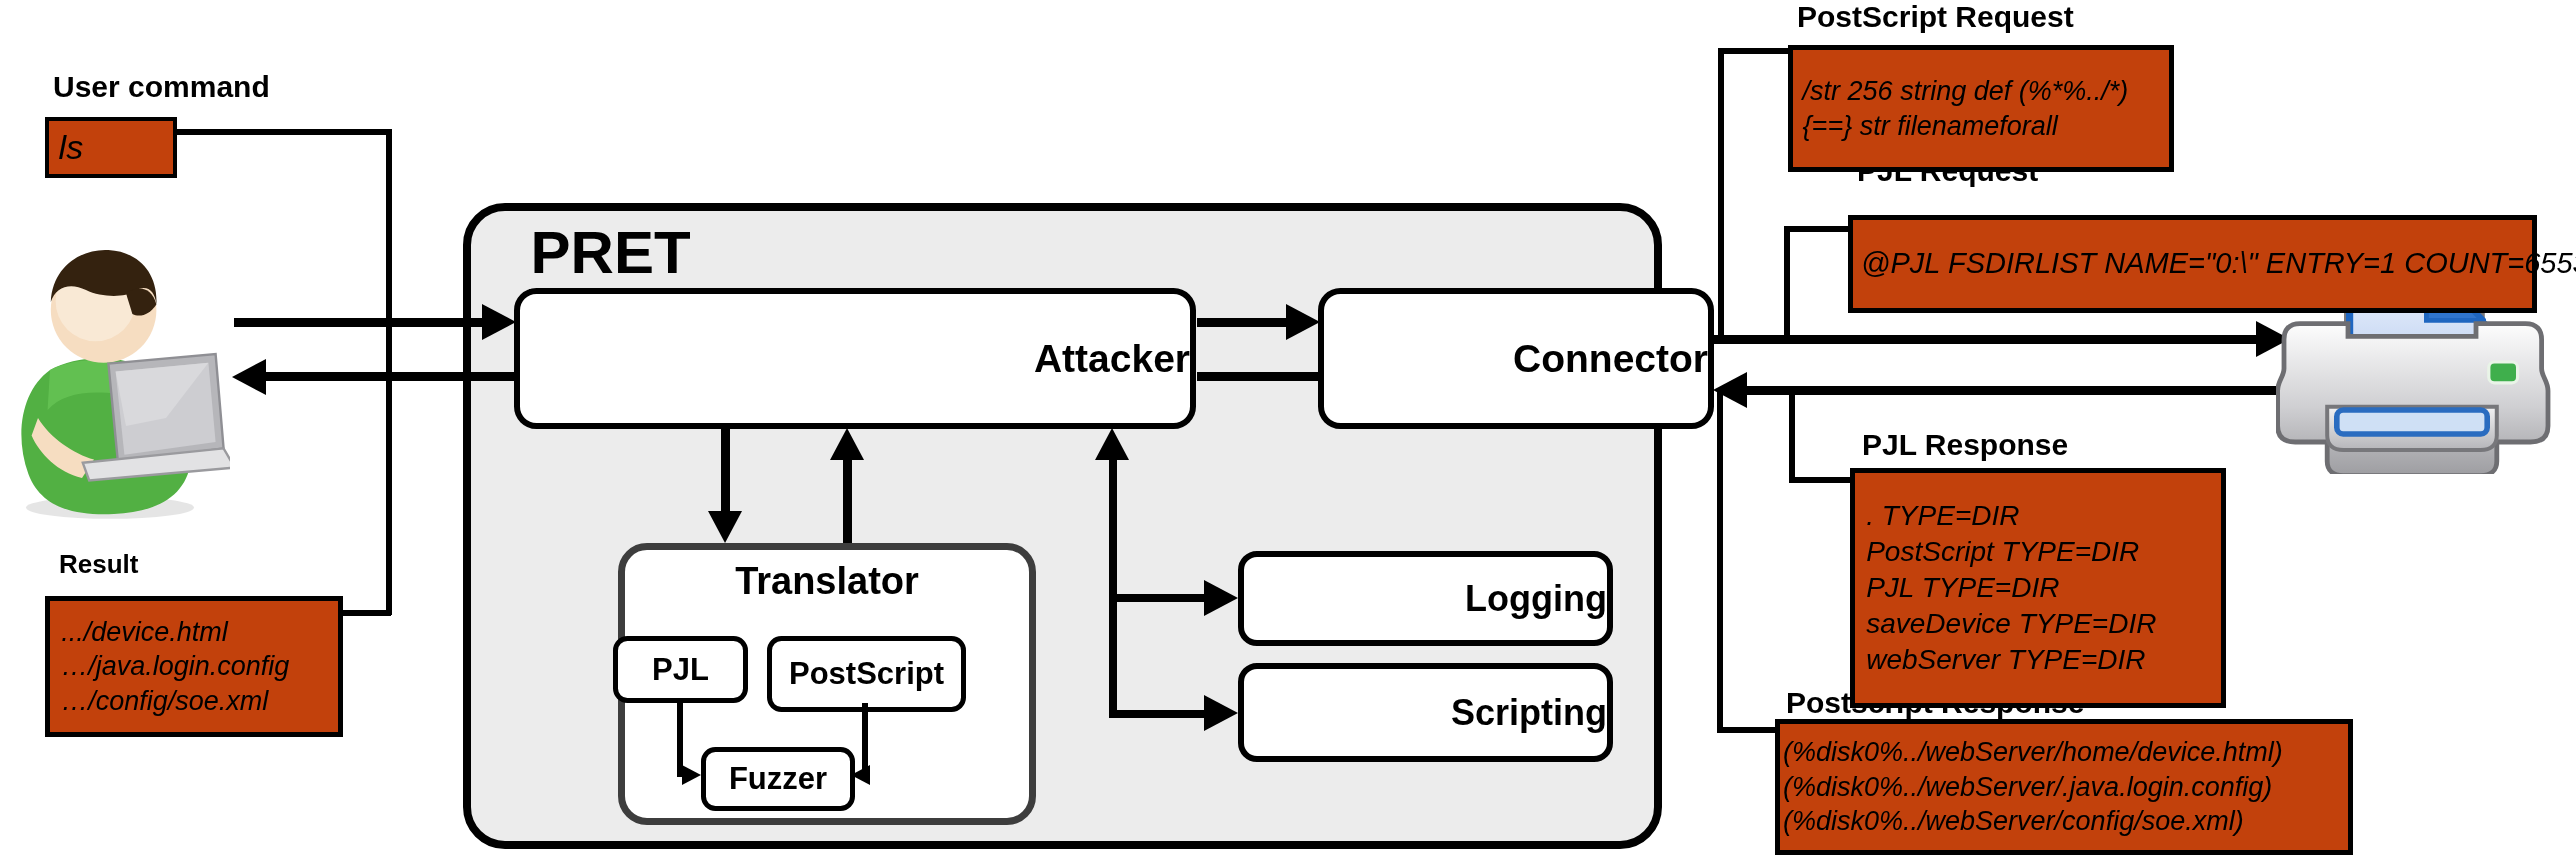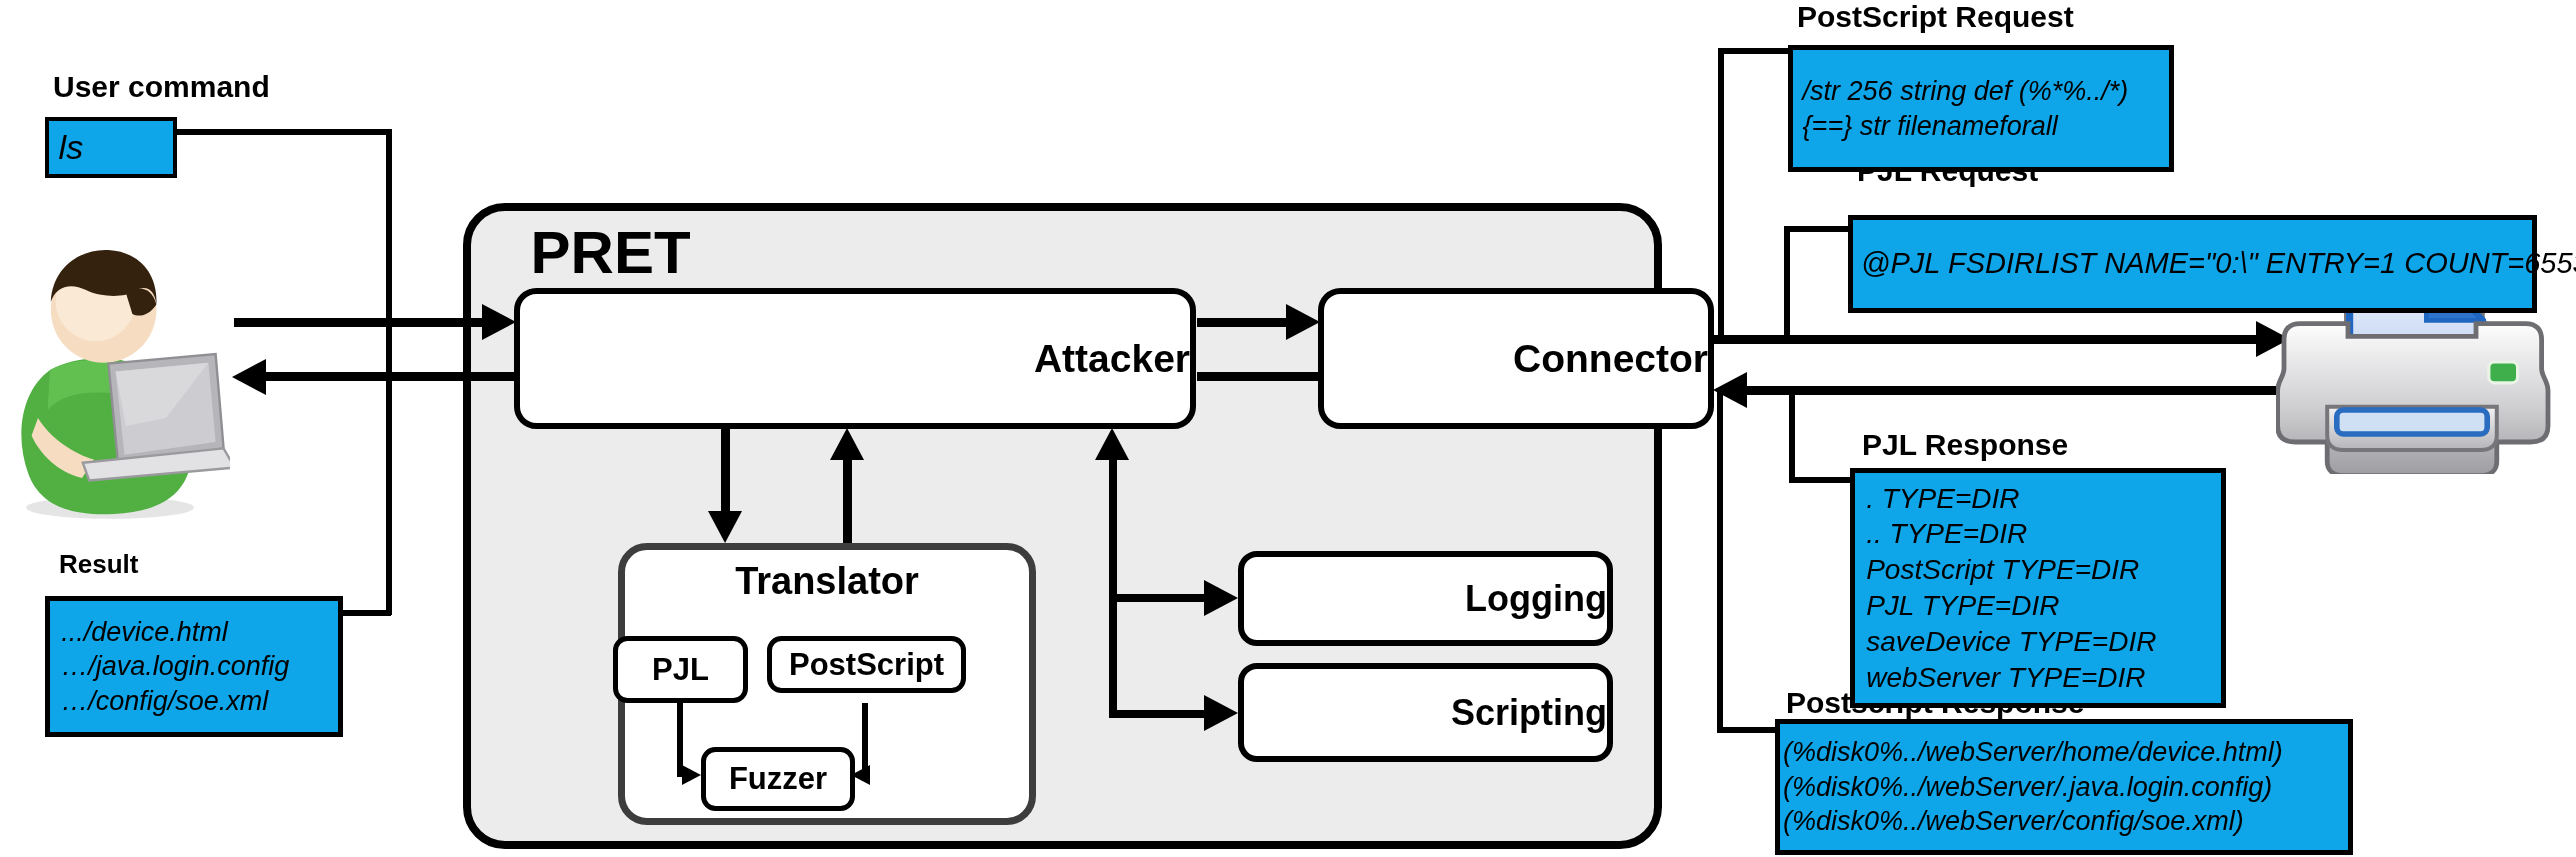--- a/index.html
+++ b/index.html
@@ -3,21 +3,21 @@
 <meta charset="utf-8">
 <style>
   html,body{margin:0;padding:0;background:#fff;}
   #canvas{position:relative;width:2576px;height:857px;background:#ffffff;overflow:hidden;
           font-family:"Liberation Sans", sans-serif;color:#000;}
   #canvas *{box-sizing:border-box;}
   .abs{position:absolute;}
   .t{position:absolute;font-weight:bold;white-space:nowrap;}
   .nodebox{position:absolute;background:#fff;border:6.4px solid #000;border-radius:22.4px;
            display:flex;align-items:center;justify-content:flex-end;font-weight:bold;z-index:5;}
-  .codebox{position:absolute;background:#0ea5e9;border:5.6px solid #000;z-index:6;
+  .codebox{position:absolute;background:#c2410c;border:5.6px solid #000;z-index:6;
            font-style:italic;white-space:nowrap;display:flex;flex-direction:column;justify-content:center;}
   .codebox div{line-height:1.28;}
   .hline{position:absolute;background:#000;z-index:4;}
   .vline{position:absolute;background:#000;z-index:4;}
   .thin{z-index:3;}
   .ah{position:absolute;width:0;height:0;z-index:4;}
   .ah-r{border-top:18.4px solid transparent;border-bottom:18.4px solid transparent;border-left:34px solid #000;}
   .ah-l{border-top:18.4px solid transparent;border-bottom:18.4px solid transparent;border-right:34px solid #000;}
   .ah-u{border-left:17.6px solid transparent;border-right:17.6px solid transparent;border-bottom:32px solid #000;}
   .ah-d{border-left:17.6px solid transparent;border-right:17.6px solid transparent;border-top:32px solid #000;}
@@ -107,21 +107,21 @@
   <div class="nodebox" style="left:1238px;top:663px;width:375px;height:99px;font-size:36px;border-radius:19px;">
     <span>Scripting</span>
   </div>
 
   <div id="translator-box">
     <div style="position:absolute;left:0;top:9.6px;width:100%;text-align:center;font-size:38px;font-weight:bold;">Translator</div>
   </div>
   <div class="innerbox" style="left:613px;top:636px;width:135px;height:67px;font-size:31px;text-align:right;">
     <span>PJL</span>
   </div>
-  <div class="innerbox" style="left:767px;top:636px;width:199px;height:57px;font-size:31px;">
+  <div class="innerbox" style="left:767px;top:636px;width:199px;height:76px;font-size:31px;">
     <span>PostScript</span>
   </div>
   <div class="innerbox" style="left:701px;top:747px;width:154px;height:64px;font-size:31px;">
     <span>Fuzzer</span>
   </div>
 
   <div class="vline" style="left:677px;top:703px;width:5.6px;height:74px;z-index:7;"></div>
   <div class="ah ah-r-sm" style="left:682px;top:765px;z-index:7;"></div>
   <div class="vline" style="left:862px;top:703px;width:5.6px;height:74px;z-index:7;"></div>
   <div class="ah ah-l-sm" style="left:851px;top:765px;z-index:7;"></div>
@@ -148,21 +148,20 @@
   </div>
 
   <div class="t" style="left:1857px;top:154px;font-size:30px;">PJL Request</div>
   <div class="codebox" style="left:1848px;top:215px;width:689px;height:98px;font-size:29px;padding-left:8px;">
     <div>@PJL FSDIRLIST NAME="0:\" ENTRY=1 COUNT=65535</div>
   </div>
 
   <div class="t" style="left:1862px;top:428px;font-size:30px;">PJL Response</div>
   <div class="codebox" style="left:1850px;top:468px;width:376px;height:240px;font-size:28px;padding-left:11.2px;">
     <div>. TYPE=DIR</div>
-    <div>.. TYPE=DIR</div>
     <div>PostScript TYPE=DIR</div>
     <div>PJL TYPE=DIR</div>
     <div>saveDevice TYPE=DIR</div>
     <div>webServer TYPE=DIR</div>
   </div>
 
   <div class="t" style="left:1786px;top:686px;font-size:30px;">Postscript Response</div>
   <div class="codebox" style="left:1775px;top:719px;width:578px;height:136px;font-size:27px;padding-left:3px;">
     <div>(%disk0%../webServer/home/device.html)</div>
     <div>(%disk0%../webServer/.java.login.config)</div>

